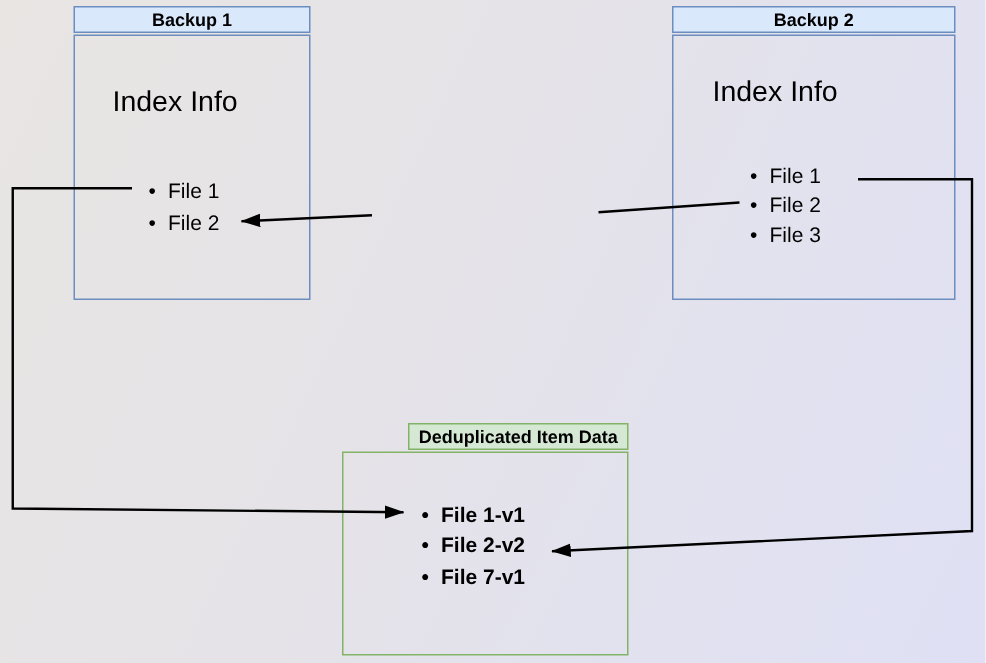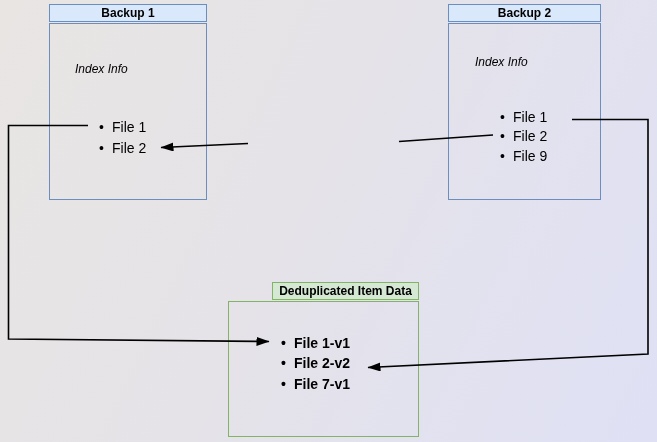--- a/index.html
+++ b/index.html
@@ -33,40 +33,39 @@
     top: 19px;
     background: transparent;
   }
   .blue .box-header { background: #dae8fc; border: 1px solid #6c8ebf; }
   .blue .box-body   { border: 1px solid #6c8ebf; }
   .green .box-header{ background: #d5e8d4; border: 1px solid #82b366; margin-left: 44px; }
   .green .box-body  { border: 1px solid #82b366; }
 
   .subtitle {
     position: absolute;
-    font-size: 12px; color: #000; line-height: 16px;
+    font-size: 19px; color: #000; line-height: 16px;
     white-space: nowrap;
-    font-style: italic;
   }
   ul.items {
     position: absolute;
     margin: 0; padding: 0; list-style: none;
     font-size: 14px; color: #000;
     white-space: nowrap;
   }
   ul.items li { position: relative; padding-left: 13px; }
   ul.items li::before {
     content: "\2022";
     position: absolute; left: 0; top: 0;
   }
   #backup1 { left: 49px; top: 4px; width: 158px; height: 196px; }
   #backup1 .subtitle { left: 26px; top: 57px; }
   #backup1 ul.items  { left: 50px; top: 112.5px; line-height: 21px; }
 
-  #backup2 { left: 448px; top: 4px; width: 153px; height: 196px; }
+  #backup2 { left: 448px; top: 4px; width: 189px; height: 196px; }
   #backup2 .subtitle { left: 27px; top: 50px; }
   #backup2 ul.items  { left: 52px; top: 103.5px; line-height: 19.5px; }
 
   #dedup { left: 228px; top: 282px; width: 191px; height: 155px; }
   #dedup ul.items { left: 53px; top: 50.5px; line-height: 20.5px; font-weight: bold; }
 
   .annotation {
     position: absolute;
     left: 247px; top: 121px; width: 152px;
     text-align: center;
@@ -101,21 +100,21 @@
     </ul>
   </div>
 
   <div class="box blue" id="backup2">
     <div class="box-header">Backup 2</div>
     <div class="box-body"></div>
     <div class="subtitle">Index Info</div>
     <ul class="items">
       <li>File 1</li>
       <li>File 2</li>
-      <li>File 9</li>
+      <li>File 3</li>
     </ul>
   </div>
 
   <div class="box green" id="dedup">
     <div class="box-header">Deduplicated Item Data</div>
     <div class="box-body"></div>
     <ul class="items">
       <li>File 1-v1</li>
       <li>File 2-v2</li>
       <li>File 7-v1</li>

